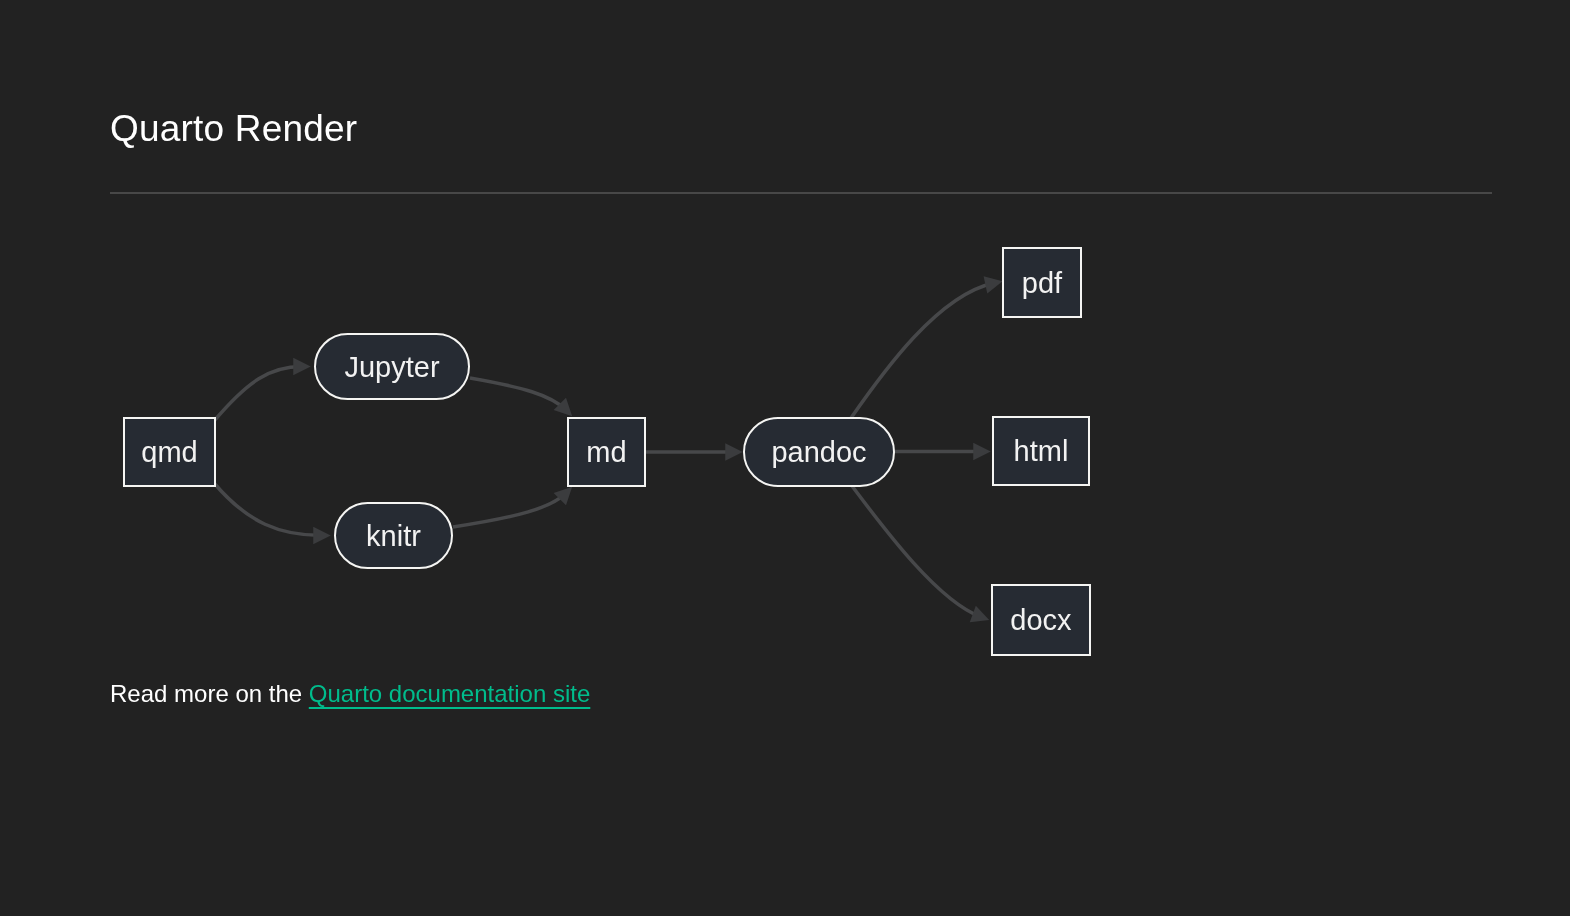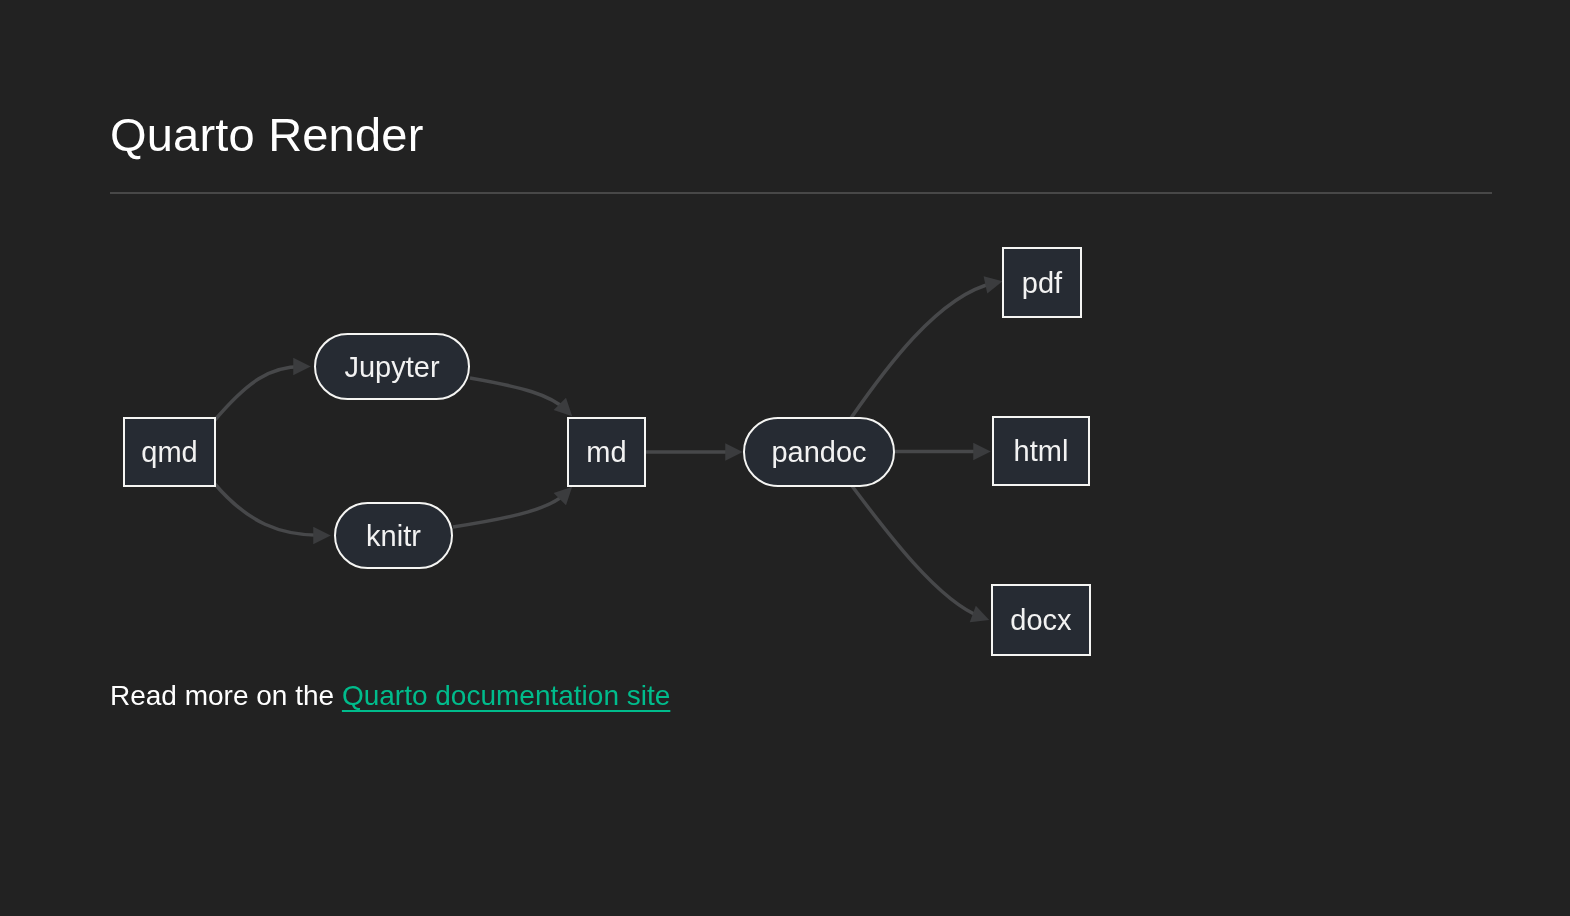--- a/index.html
+++ b/index.html
@@ -15,21 +15,21 @@
     position: relative;
     width: 1570px;
     height: 916px;
     background: var(--page-bg, #222222);
   }
   .page-title {
     position: absolute;
     left: 110px;
     top: 108px;
     margin: 0;
-    font-size: 47px;
+    font-size: 37px;
     font-weight: 400;
     letter-spacing: 0.2px;
     color: var(--title-color, #ffffff);
     line-height: 1.15;
   }
   .title-divider {
     position: absolute;
     left: 110px;
     top: 192px;
     width: 1382px;
@@ -60,21 +60,21 @@
     font-family: "Liberation Sans", sans-serif;
     font-size: 29px;
     text-anchor: middle;
     dominant-baseline: central;
   }
   .read-more {
     position: absolute;
     left: 110px;
     top: 678px;
     margin: 0;
-    font-size: 28px;
+    font-size: 24px;
     font-weight: 400;
     color: var(--body-text, #ffffff);
     line-height: 1.3;
   }
   .read-more a {
     color: var(--link-color, #00bc8c);
     text-decoration: underline;
     text-decoration-thickness: 2px;
     text-underline-offset: 5px;
     cursor: pointer;

